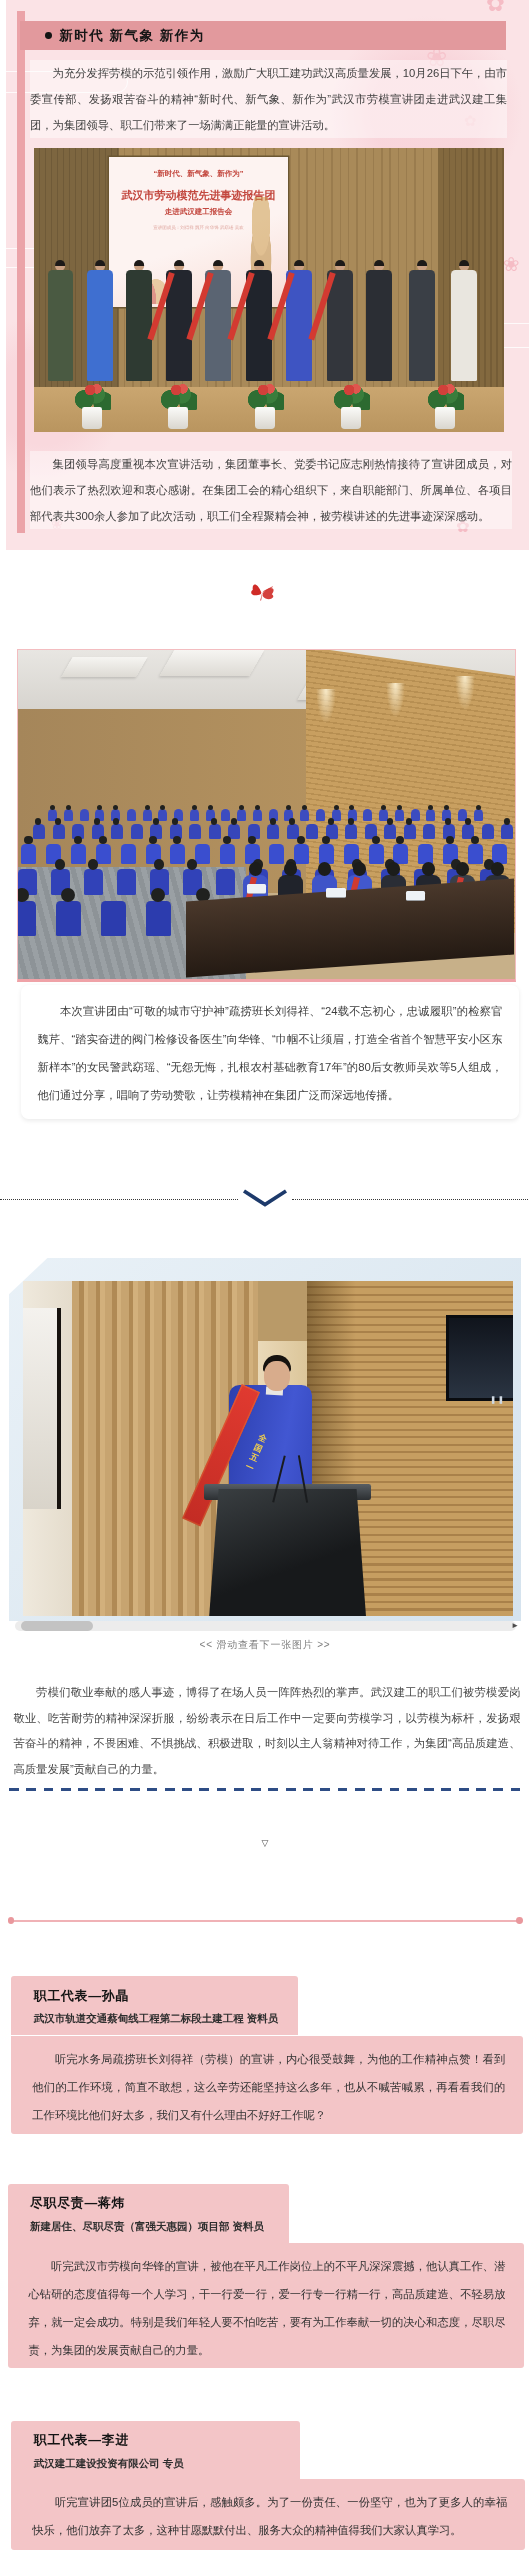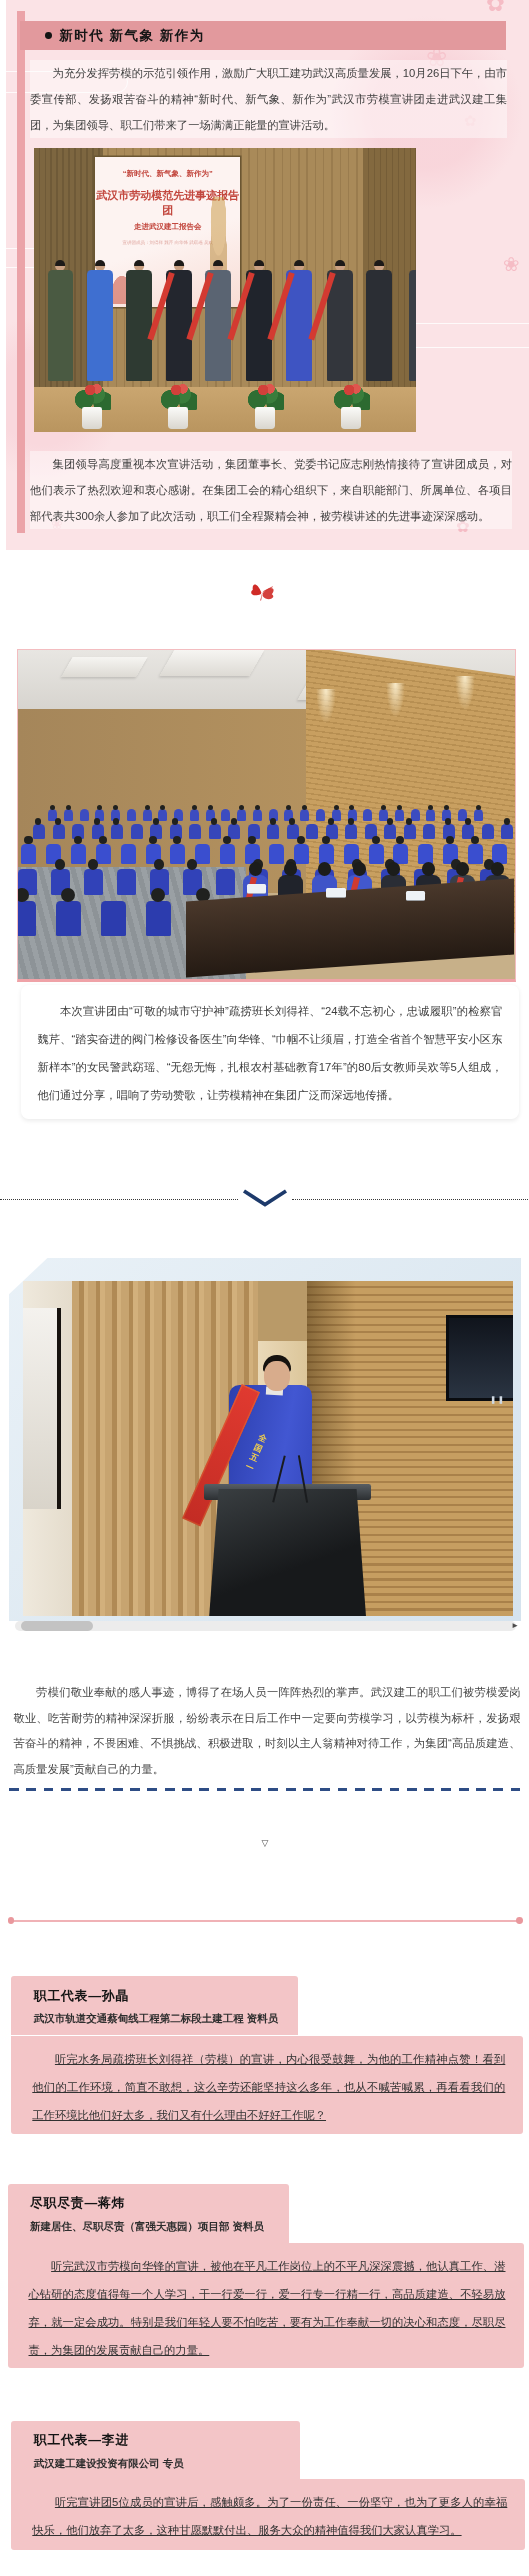--- a/index.html
+++ b/index.html
@@ -17,21 +17,21 @@
   .title-dot{width:6.8px;height:6.8px;border-radius:50%;background:#141414;margin:0 7.5px 0 25.5px;}
   .title-text{font-size:13.5px;font-weight:bold;color:#161616;letter-spacing:1.5px;}
 
   .para{position:absolute;color:#3e3e3e;font-size:11.3px;text-align:justify;}
   .para p{margin:0;text-indent:2em;}
   .p1{left:30px;top:60px;width:477px;line-height:26px;}
   .p2{left:30px;top:451px;width:482px;line-height:26px;}
   .p1 p,.p2 p{background:rgba(255,255,255,.45);}
 
   
-  .photo1{position:absolute;left:34px;top:148px;width:382px;height:284px;overflow:hidden;background:
+  .photo1{position:absolute;left:34px;top:148px;width:470px;height:284px;overflow:hidden;background:
     linear-gradient(#8f7348 0 0);}
   .ph1-wall{position:absolute;inset:0;background:repeating-linear-gradient(90deg,#a98a59 0 6.8px,#9a7c4e 6.8px 8.3px);}
   .ph1-wall-l{position:absolute;left:0;top:0;width:18%;height:86%;background:repeating-linear-gradient(90deg,#7d6640 0 4.5px,#6f5a38 4.5px 6px);}
   .ph1-wall-r{position:absolute;right:0;top:0;width:14%;height:86%;background:repeating-linear-gradient(90deg,#83693f 0 4.5px,#755d37 4.5px 6px);}
   .ph1-floor{position:absolute;left:0;bottom:0;width:100%;height:16%;background:linear-gradient(#caa670,#b9955f);}
   .ph1-screen{position:absolute;left:16%;top:3%;width:38%;height:53%;background:linear-gradient(160deg,#fdf3f1 55%,#f8dcd4);box-shadow:0 0 0 1.5px #6b5632;text-align:center;}
   .ph1-screen .s1{margin-top:12px;color:#c3483f;font-size:7.5px;font-weight:bold;}
   .ph1-screen .s2{margin-top:9px;color:#c3483f;font-size:11px;font-weight:bold;}
   .ph1-screen .s3{margin-top:4.5px;color:#c3483f;font-size:7.5px;font-weight:bold;}
   .ph1-screen .s4{margin-top:7.5px;color:#e0a9a2;font-size:4.5px;}
@@ -113,21 +113,21 @@
   .ribbon-fold-l{width:0;height:0;border-top:35px solid transparent;border-right:15px solid #c9c9c9;margin-top:1.5px;}
   .ribbon-fold-r{width:0;height:0;border-top:35px solid transparent;border-left:15px solid #c9c9c9;margin-top:1.5px;}
   .ribbon-box{background:#f0babd;border:0.8px solid #e7a9ad;padding:6px 12px;font-size:15px;font-weight:bold;color:#2b2b2b;letter-spacing:1.5px;}
 
   
   .t-head{position:absolute;background:#f3c5c7;border-radius:3px 3px 0 0;}
   .t-head .nm{position:absolute;left:22.5px;font-size:12.8px;font-weight:bold;color:#141414;letter-spacing:0.8px;}
   .t-head .rl{position:absolute;left:22.5px;font-size:10.5px;font-weight:bold;color:#2e2e2e;}
   .t-body{position:absolute;background:#f3c5c7;border-radius:0 3px 3px 3px;}
   .t-body .q{position:absolute;left:21px;top:9px;font-size:11.3px;line-height:28px;color:#323232;text-align:justify;}
-  .t-body .q p{margin:0;text-indent:2em;text-decoration:underline;}
+  .t-body .q p{margin:0;text-indent:2em;}
 </style>
 </head>
 <body>
 
 <div class="page">
 
   <div class="floral">
     <span class="flower" style="left:420px;top:45px;font-size:25.5px;">❀</span>
     <span class="flower" style="left:480px;top:-7.5px;font-size:22.5px;">✿</span>
     <span class="flower" style="left:497px;top:255px;font-size:19.5px;">❀</span>
@@ -505,20 +505,21 @@
     <div class="ph3-podium"></div>
     <div class="ph3-mic" style="left:52%;top:52%;transform:rotate(14deg);"></div>
     <div class="ph3-mic" style="left:57%;top:52%;transform:rotate(-10deg);"></div>
   </div>
 
   <div class="sb-arrow" style="left:15.8px;">◄</div>
   <div class="sb-track">
     <div class="sb-thumb"></div>
   </div>
   <div class="sb-arrow" style="left:511px;">►</div>
+  <div class="caption">&lt;&lt;  滑动查看下一张图片  &gt;&gt;</div>
 
   <div class="para p4">
       <p>劳模们敬业奉献的感人事迹，博得了在场人员一阵阵热烈的掌声。武汉建工的职工们被劳模爱岗敬业、吃苦耐劳的精神深深折服，纷纷表示在日后工作中一定要向劳模学习，以劳模为标杆，发扬艰苦奋斗的精神，不畏困难、不惧挑战、积极进取，时刻以主人翁精神对待工作，为集团“高品质建造、高质量发展”贡献自己的力量。</p>
     </div>
 
   <div class="dashline"></div>
   <div class="tri-marker">▽</div>
 
   <div class="ribbon-line"></div>
   <div class="ribbon-dot" style="left:7.5px;"></div>

